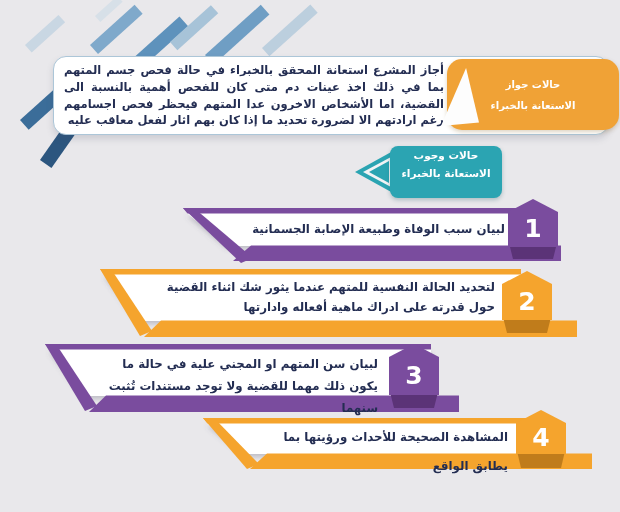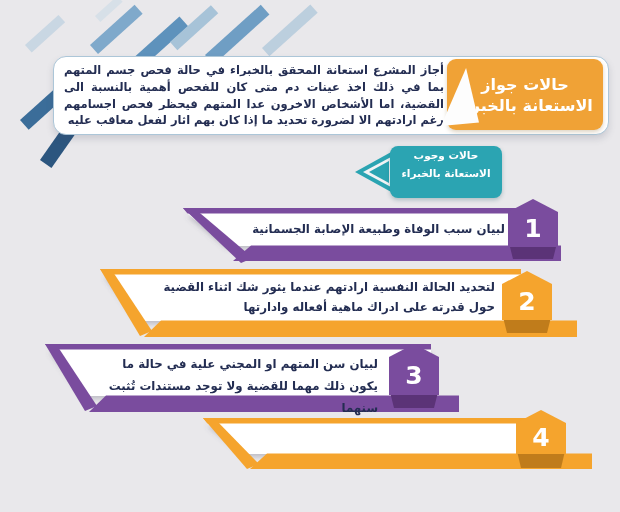--- a/index.html
+++ b/index.html
@@ -16,23 +16,23 @@
     background:#fff;border:1.5px solid var(--box-border,#ACC6D8);
     border-radius:13px;box-shadow:0 4px 7px rgba(70,80,100,.18);
   }
   .intro-text{
     position:absolute;left:10px;top:5px;width:380px;height:66px;
     color:var(--navy,#232D52);font-size:11.5px;line-height:16.8px;
     text-align:justify;text-align-last:right;direction:rtl;
   }
   
   .orange-label{
-    position:absolute;left:447px;top:59px;width:156px;height:71px;
-    background:var(--orange-label,#F0A236);border-radius:9px;
-    color:#fff;text-align:center;font-size:16px;line-height:21px;
+    position:absolute;left:447px;top:59px;width:172px;height:71px;
+    background:var(--orange-label,#F0A236);border-radius:15px;
+    color:#fff;text-align:center;font-size:10px;line-height:21px;
     padding-top:15px;box-sizing:border-box;
     box-shadow:0 2px 4px rgba(120,80,10,.25);
   }
   .fold{
     position:absolute;left:441px;top:68px;width:38px;height:58px;
     background:#fdfdfd;clip-path:polygon(66% 0, 100% 94%, 0 100%);
   }
   
   .gray-box{
     position:absolute;left:88px;top:147px;width:257px;height:49px;
@@ -170,21 +170,22 @@
 
   <div class="tri t1"></div>
   <div class="tri t2"></div>
   <div class="tri t3"></div>
   <div class="teal-label">
     <div>حالات وجوب</div>
     <div>الاستعانة بالخبراء</div>
   </div>
 
   <div class="item-text it1">لبيان سبب الوفاة وطبيعة الإصابة الجسمانية</div>
-  <div class="item-text it2">لتحديد الحالة النفسية ارادتهم عندما يثور شك اثناء القضية حول قدرته على ادراك ماهية أفعاله وادارتها</div>
+  <div class="item-text it2">لتحديد الحالة النفسية للمتهم عندما يثور شك اثناء القضية حول قدرته على ادراك ماهية أفعاله وادارتها</div>
   <div class="item-text it3">لبيان سن المتهم او المجني علية في حالة ما يكون ذلك مهما للقضية ولا توجد مستندات تُثبت سنهما</div>
+  <div class="item-text it4">المشاهدة الصحيحة للأحداث ورؤيتها بما يطابق الواقع</div>
 
   <div class="badge-num bn1">1</div>
   <div class="badge-num bn2">2</div>
   <div class="badge-num bn3">3</div>
   <div class="badge-num bn4">4</div>
 
 </div>
 
 </body></html>

